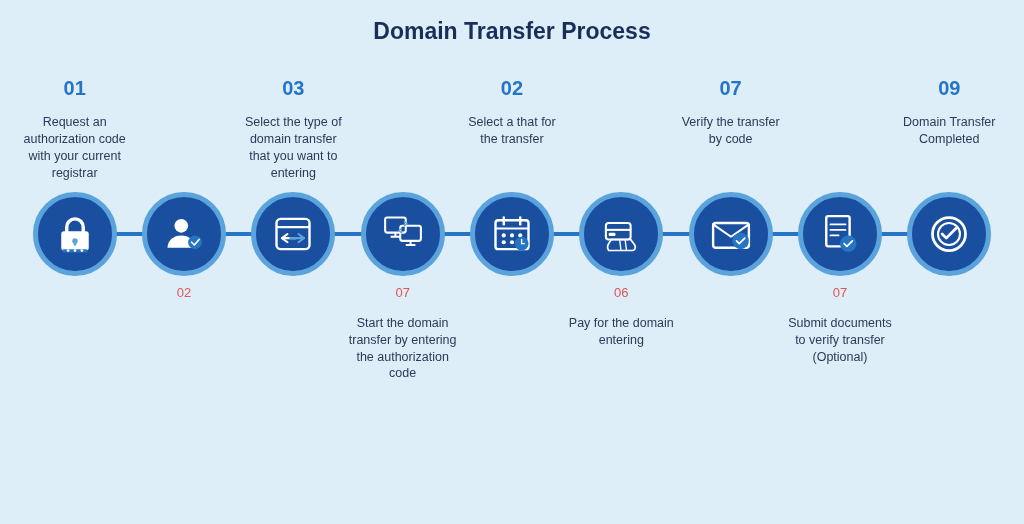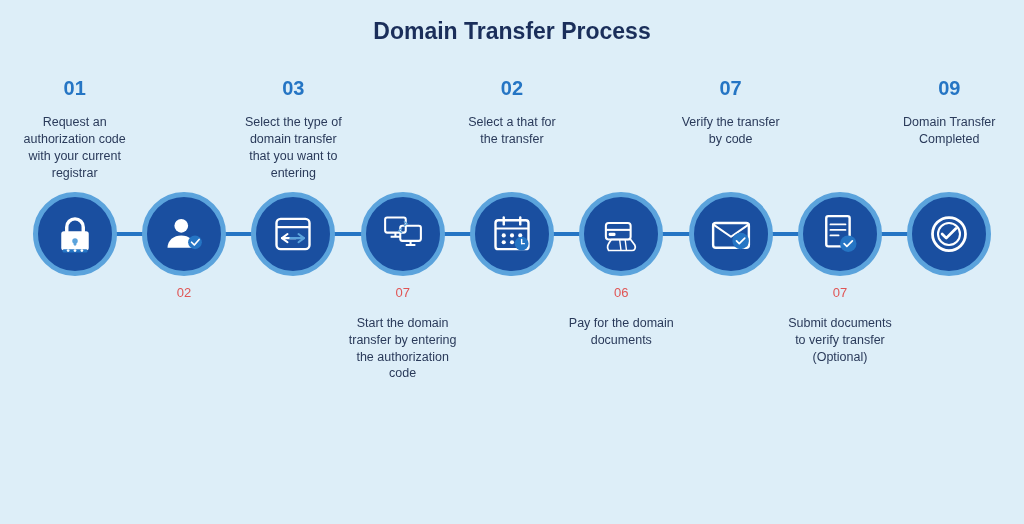--- a/index.html
+++ b/index.html
@@ -306,21 +306,21 @@
 
     <div class="label-slot-bottom">
       <span class="step-num-even">07</span>
       <span class="step-desc">Start the domain transfer by entering the authorization code</span>
     </div>
 
     <div class="label-slot-bottom odd"></div>
 
     <div class="label-slot-bottom">
       <span class="step-num-even">06</span>
-      <span class="step-desc">Pay for the domain documents</span>
+      <span class="step-desc">Pay for the domain entering</span>
     </div>
 
     <div class="label-slot-bottom odd"></div>
 
     <div class="label-slot-bottom">
       <span class="step-num-even">07</span>
       <span class="step-desc">Submit documents to verify transfer (Optional)</span>
     </div>
 
     <div class="label-slot-bottom odd"></div>

